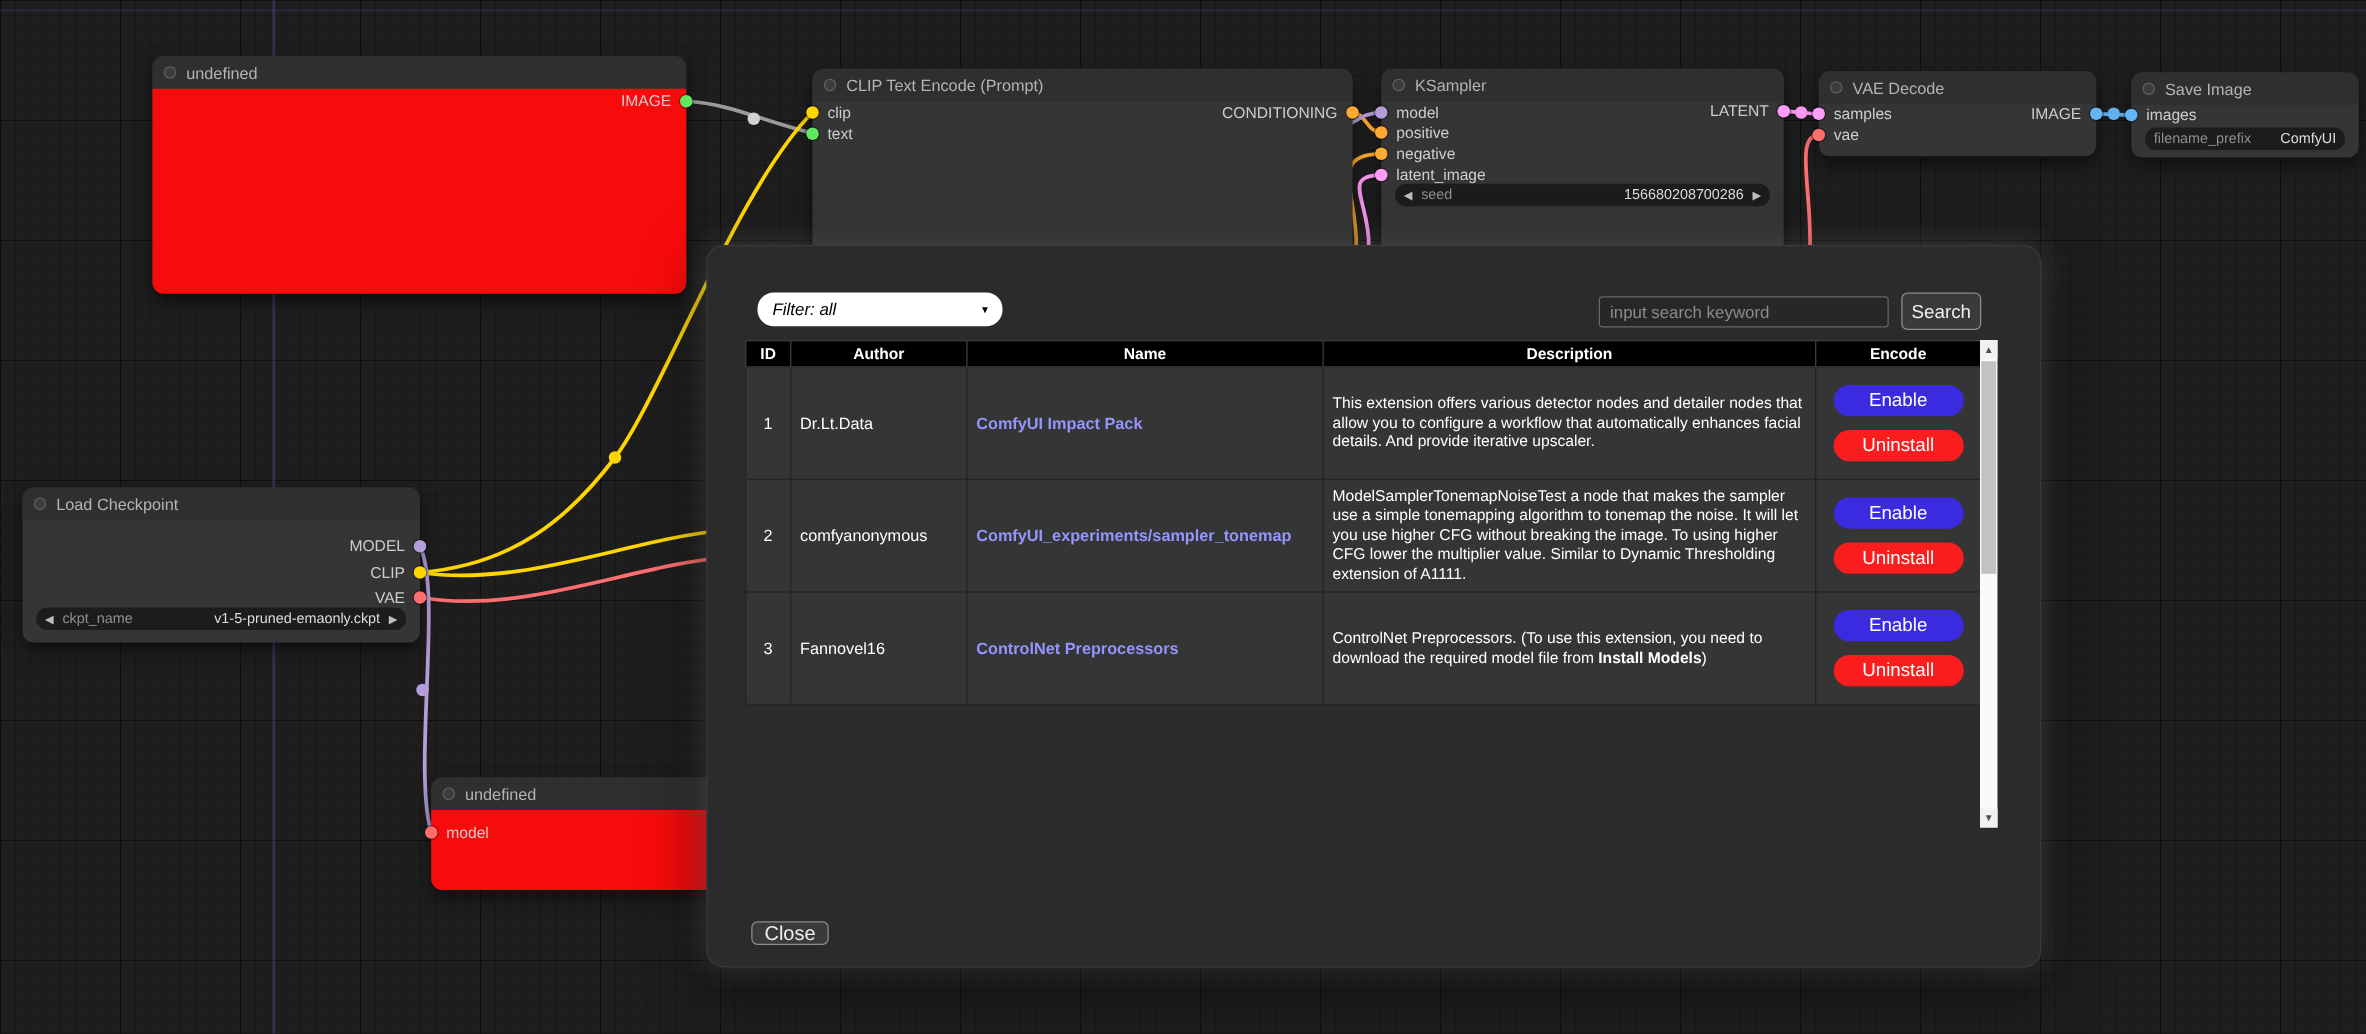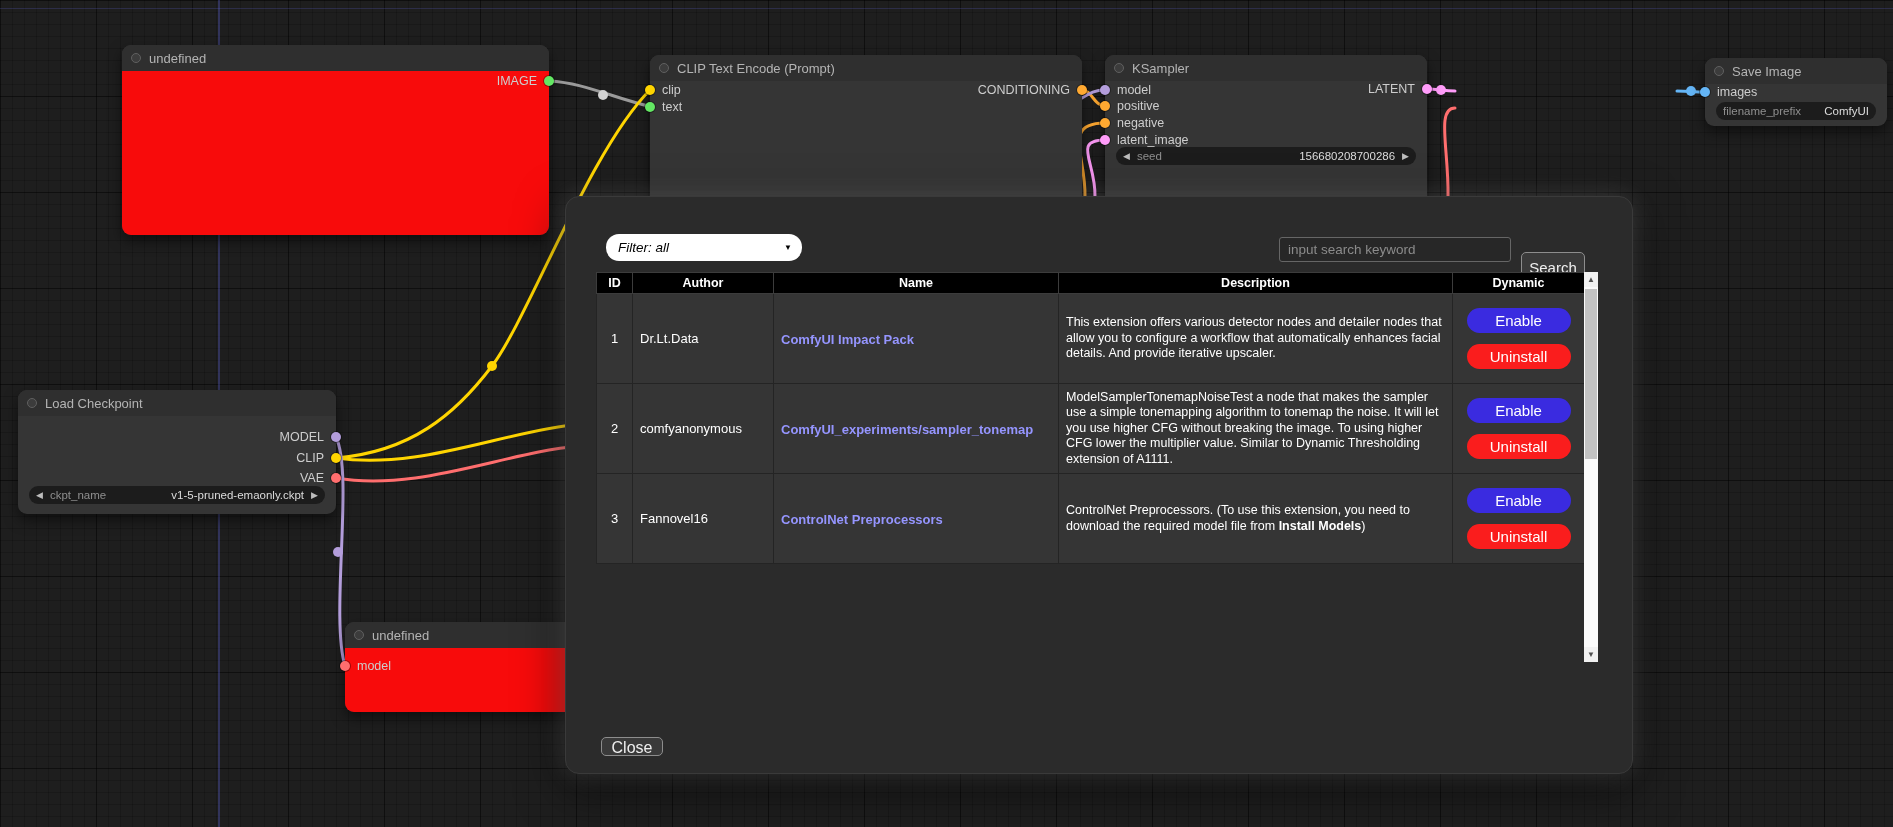--- a/index.html
+++ b/index.html
@@ -44,21 +44,21 @@
   .dialog{position:absolute;left:565px;top:196px;width:1068px;height:578px;z-index:20;background:#2b2b2b;
     border:1px solid #3a3a3a;border-radius:14px;box-sizing:border-box;
     box-shadow:0 0 26px rgba(255,255,255,0.16), 0 14px 48px rgba(0,0,0,0.6);}
   .filter-select{position:absolute;left:40px;top:37px;width:196px;height:27px;background:#fff;color:#000;border-radius:13px;
     display:flex;align-items:center;justify-content:space-between;padding:0 10px 0 12px;font-size:13.5px;box-sizing:border-box;cursor:pointer;font-style:italic;}
   .caret{font-size:8px;color:#000;}
   .search-input{position:absolute;left:713px;top:40px;width:232px;height:25px;background:#272727;border:1px solid #666;
     border-radius:3px;color:#ddd;font-size:13.5px;padding:0 8px;box-sizing:border-box;outline:none;}
   .search-input::placeholder{color:#8b8b8b;}
   .btn-plain{background:#3a3a3a;border:1px solid #8d8d8d;border-radius:5px;color:#efefef;cursor:pointer;font-family:inherit;}
-  .search-btn{position:absolute;left:955px;top:37px;width:64px;height:30px;font-size:15px;margin-top:18px;}
+  .search-btn{position:absolute;left:955px;top:37px;width:64px;height:30px;font-size:15px;}
   .close-btn{position:absolute;left:35px;top:540px;width:62px;height:19px;font-size:16px;}
 
   .table-wrap{position:absolute;left:30px;top:75px;width:1002px;height:390px;}
   table{border-collapse:collapse;width:988px;table-layout:fixed;}
   th{background:#000;color:#fff;font-size:12.5px;font-weight:bold;height:20px;border:1px solid #3c3c3c;padding:0 4px;}
   td{background:#353535;border:1px solid #242424;color:#fff;padding:4px 7px;vertical-align:middle;}
   .c-id{text-align:center;font-size:13px;}
   .c-author{font-size:13px;}
   .c-name a{color:var(--link);font-weight:bold;font-size:13px;text-decoration:none;}
   .c-desc{font-size:12.5px;line-height:15.5px;}
@@ -163,20 +163,40 @@
       </div>
       <div class="widget" style="top:66px">
         <span class="warrow">◀</span>
         <span class="wlabel">seed</span>
         <span class="wvalue">156680208700286</span>
         <span class="warrow">▶</span>
       </div>
     </div>
   </div>
 
+  <div class="node" style="left:1455px;top:57px;width:222px;height:68px">
+    <div class="node-title">
+      <span class="tdot"></span>
+      <span>VAE Decode</span>
+    </div>
+    <div class="node-body">
+      <div class="slot in" style="top:8px">
+        <i class="pdot p-latent"></i>
+        <span>samples</span>
+      </div>
+      <div class="slot in" style="top:25px">
+        <i class="pdot p-vae"></i>
+        <span>vae</span>
+      </div>
+      <div class="slot out" style="top:8px">
+        <span>IMAGE</span>
+        <i class="pdot p-image"></i>
+      </div>
+    </div>
+  </div>
 
   <div class="node" style="left:1705px;top:58px;width:182px;height:68px">
     <div class="node-title">
       <span class="tdot"></span>
       <span>Save Image</span>
     </div>
     <div class="node-body">
       <div class="slot in" style="top:8px">
         <i class="pdot p-image"></i>
         <span>images</span>
@@ -244,21 +264,21 @@
             <col style="width:285px">
             <col style="width:394px">
             <col style="width:132px">
         </colgroup>
         <thead>
           <tr>
             <th>ID</th>
             <th>Author</th>
             <th>Name</th>
             <th>Description</th>
-            <th>Dynamic</th>
+            <th>Encode</th>
           </tr>
         </thead>
         <tbody>
           <tr>
             <td class="c-id">1</td>
             <td class="c-author">Dr.Lt.Data</td>
             <td class="c-name">
               <a href="#">ComfyUI Impact Pack</a>
             </td>
             <td class="c-desc">

